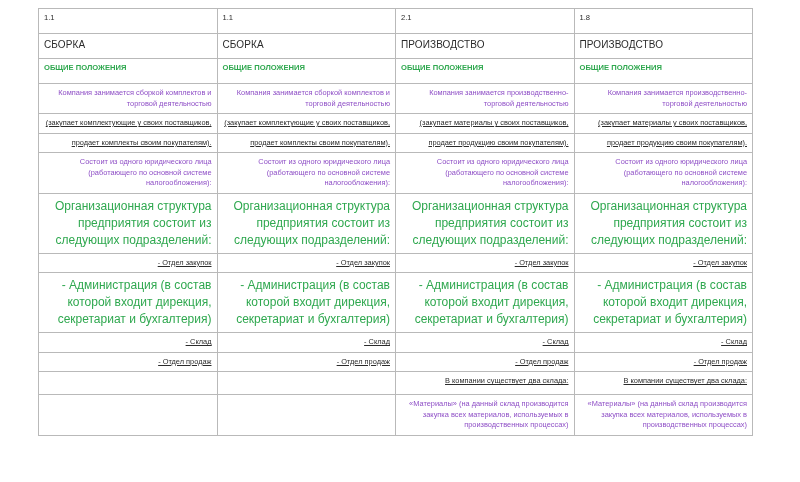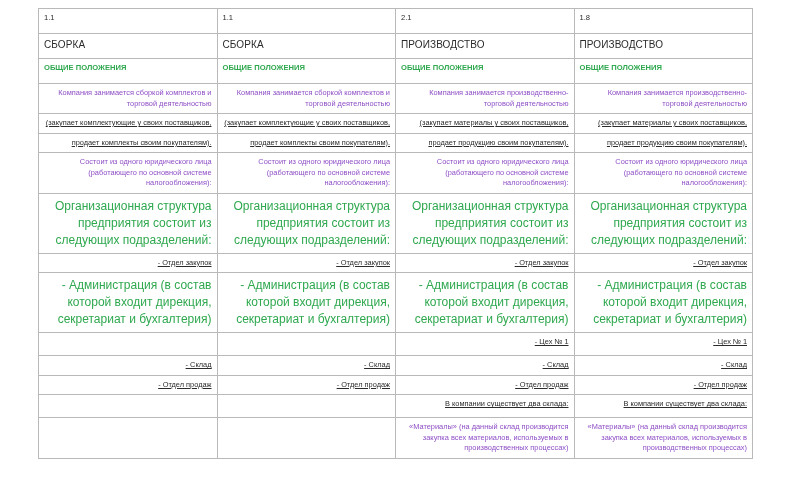--- a/index.html
+++ b/index.html
@@ -205,34 +205,20 @@
             <span class="cellblock t-green-n">- Администрация (в состав которой входит дирекция, секретариат и бухгалтерия)</span>
           </td>
         <td>
             <span class="cellblock t-green-n">- Администрация (в состав которой входит дирекция, секретариат и бухгалтерия)</span>
           </td>
         <td>
             <span class="cellblock t-green-n">- Администрация (в состав которой входит дирекция, секретариат и бухгалтерия)</span>
           </td>
       </tr>
 
-      <tr>
-        <td class="empty-cell">
-            <span class="cellblock t-plain"></span>
-          </td>
-        <td class="empty-cell">
-            <span class="cellblock t-plain"></span>
-          </td>
-        <td>
-            <span class="cellblock t-plain">- Цех № 1</span>
-          </td>
-        <td>
-            <span class="cellblock t-plain">- Цех № 1</span>
-          </td>
-      </tr>
 
       <tr>
         <td>
             <span class="cellblock t-plain">- Склад</span>
           </td>
         <td>
             <span class="cellblock t-plain">- Склад</span>
           </td>
         <td>
             <span class="cellblock t-plain">- Склад</span>

